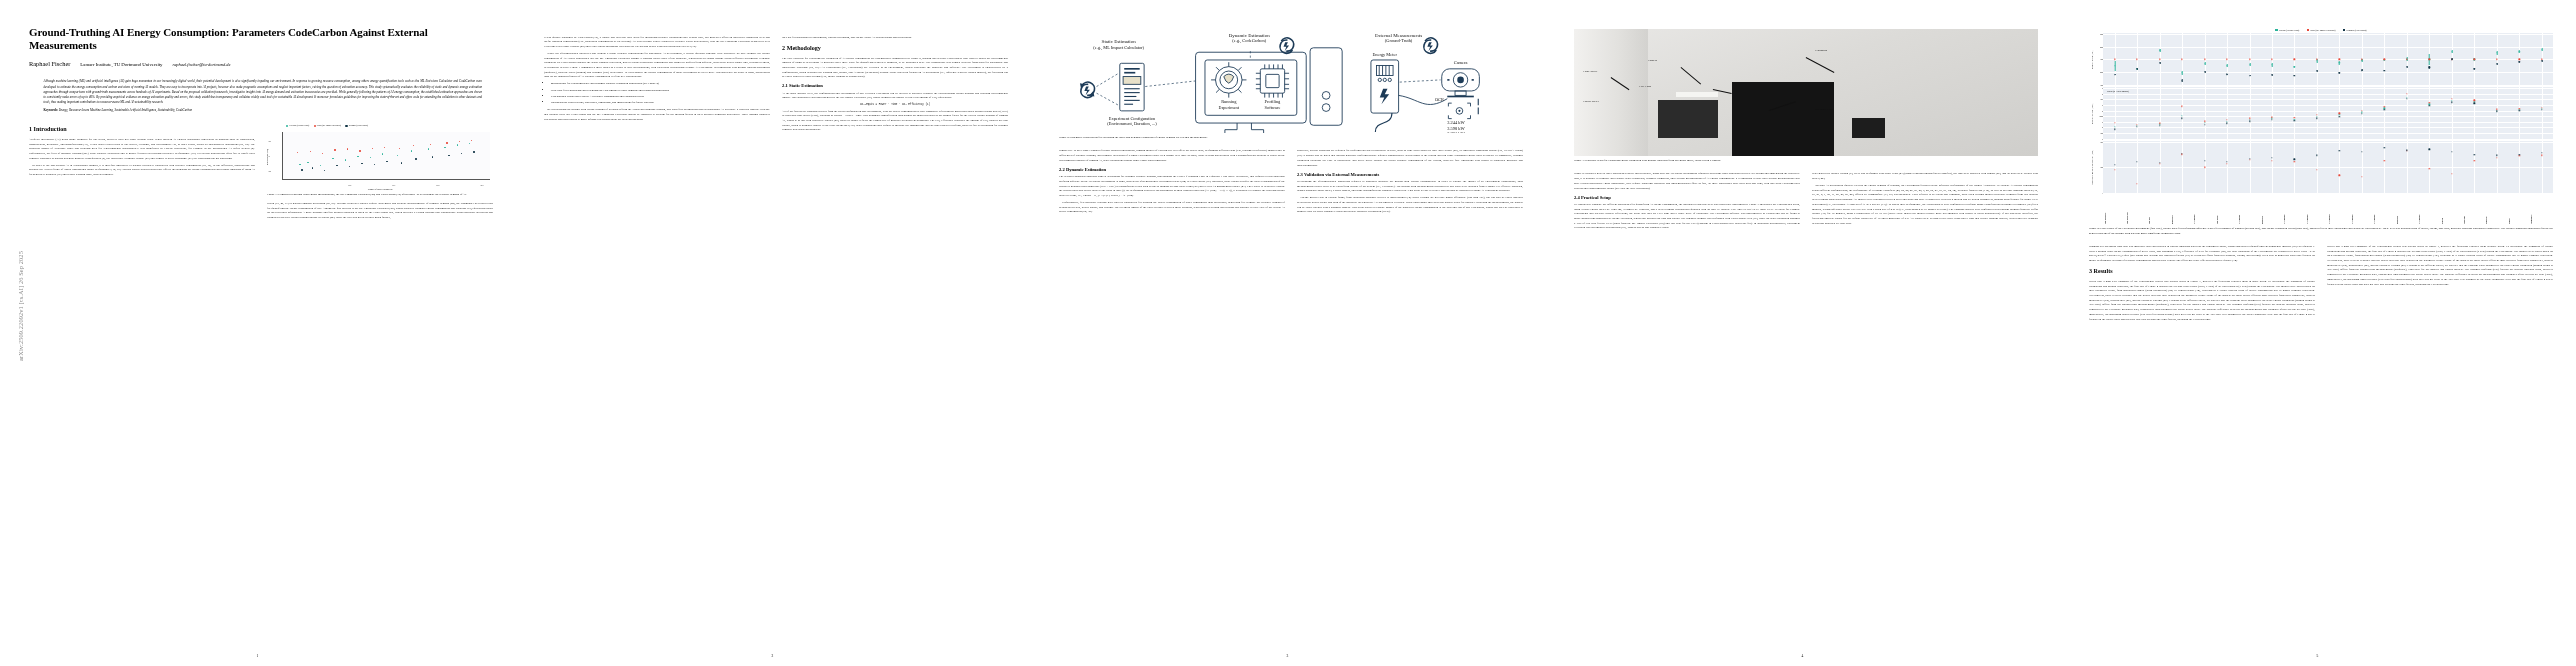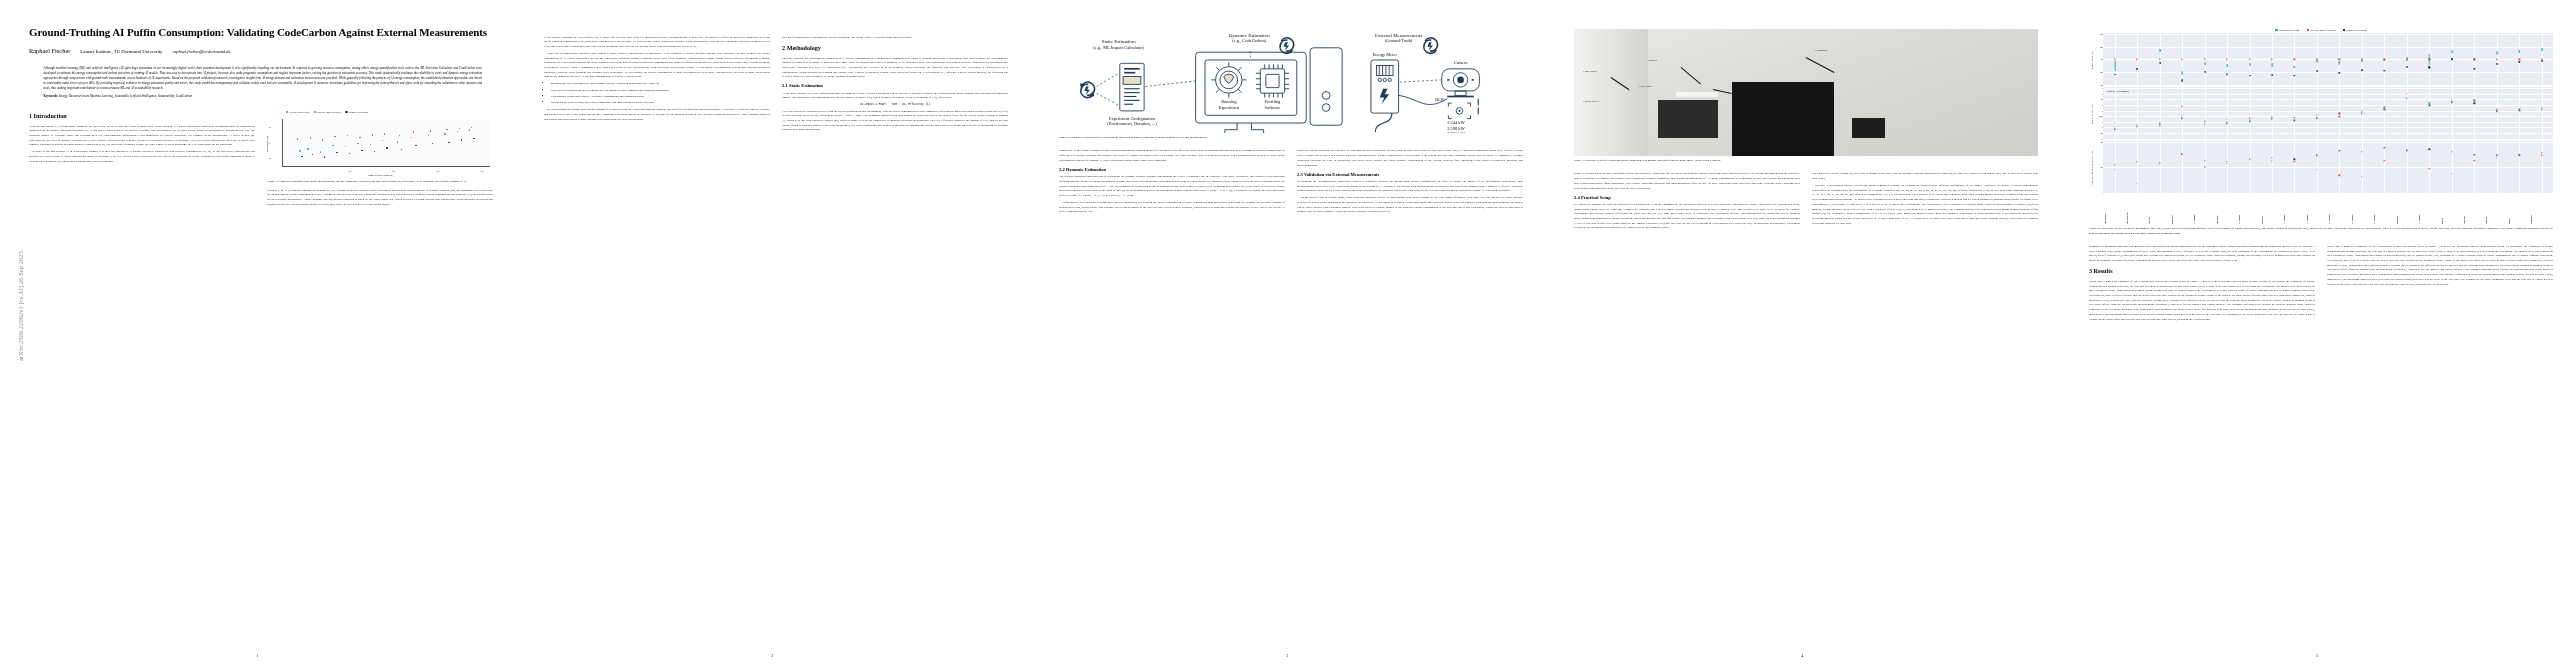--- a/index.html
+++ b/index.html
@@ -68,21 +68,21 @@
 </head>
 <body>
 
 <div class="sheet">
 
   <div class="page">
     <div class="arxiv-strip">
       <span>arXiv:2509.22092v1  [cs.AI]  26 Sep 2025</span>
     </div>
     <div class="page-inner">
-      <div class="title">Ground-Truthing AI Puffin Consumption: Validating CodeCarbon Against External Measurements</div>
+      <div class="title">Ground-Truthing AI Energy Consumption: Parameters CodeCarbon Against External Measurements</div>
       <div class="authorline">
         <span class="author-name">Raphael Fischer</span>
         <span class="author-aff">Lamarr Institute, TU Dortmund University</span>
         <span class="author-mail">raphael.fischer@tu-dortmund.de</span>
       </div>
       <div class="abstract">
         <p>Although machine learning (ML) and artificial intelligence (AI) gain huge momentum in our increasingly digital world, their potential development is also significantly impeding our environment. In response to growing resource consumption, among others energy quantification tools such as the ML Emissions Calculator and CodeCarbon were developed to estimate the energy consumption and carbon emissions of running AI models. They are easy to incorporate into AI projects, however also make pragmatic assumptions and neglect important factors, raising the question of estimation accuracy. This study systematically evaluates the reliability of static and dynamic energy estimation approaches through comparisons with ground-truth measurements across hundreds of AI experiments. Based on the proposed validation framework, investigative insights into AI energy demand and estimation inaccuracies are provided. While generally following the patterns of AI energy consumption, the established estimation approaches are shown to consistently make errors of up to 40%. By providing empirical evidence on energy estimation quality and errors, this study establishes transparency and validates widely used tools for sustainable AI development. It moreover formulates guidelines for improving the state-of-the-art and offers code for extending the validation to other datasets and tools, thus making important contributions to resource-aware ML and AI sustainability research.</p>
       </div>
       <div class="kw">
         <b>Keywords:</b>

